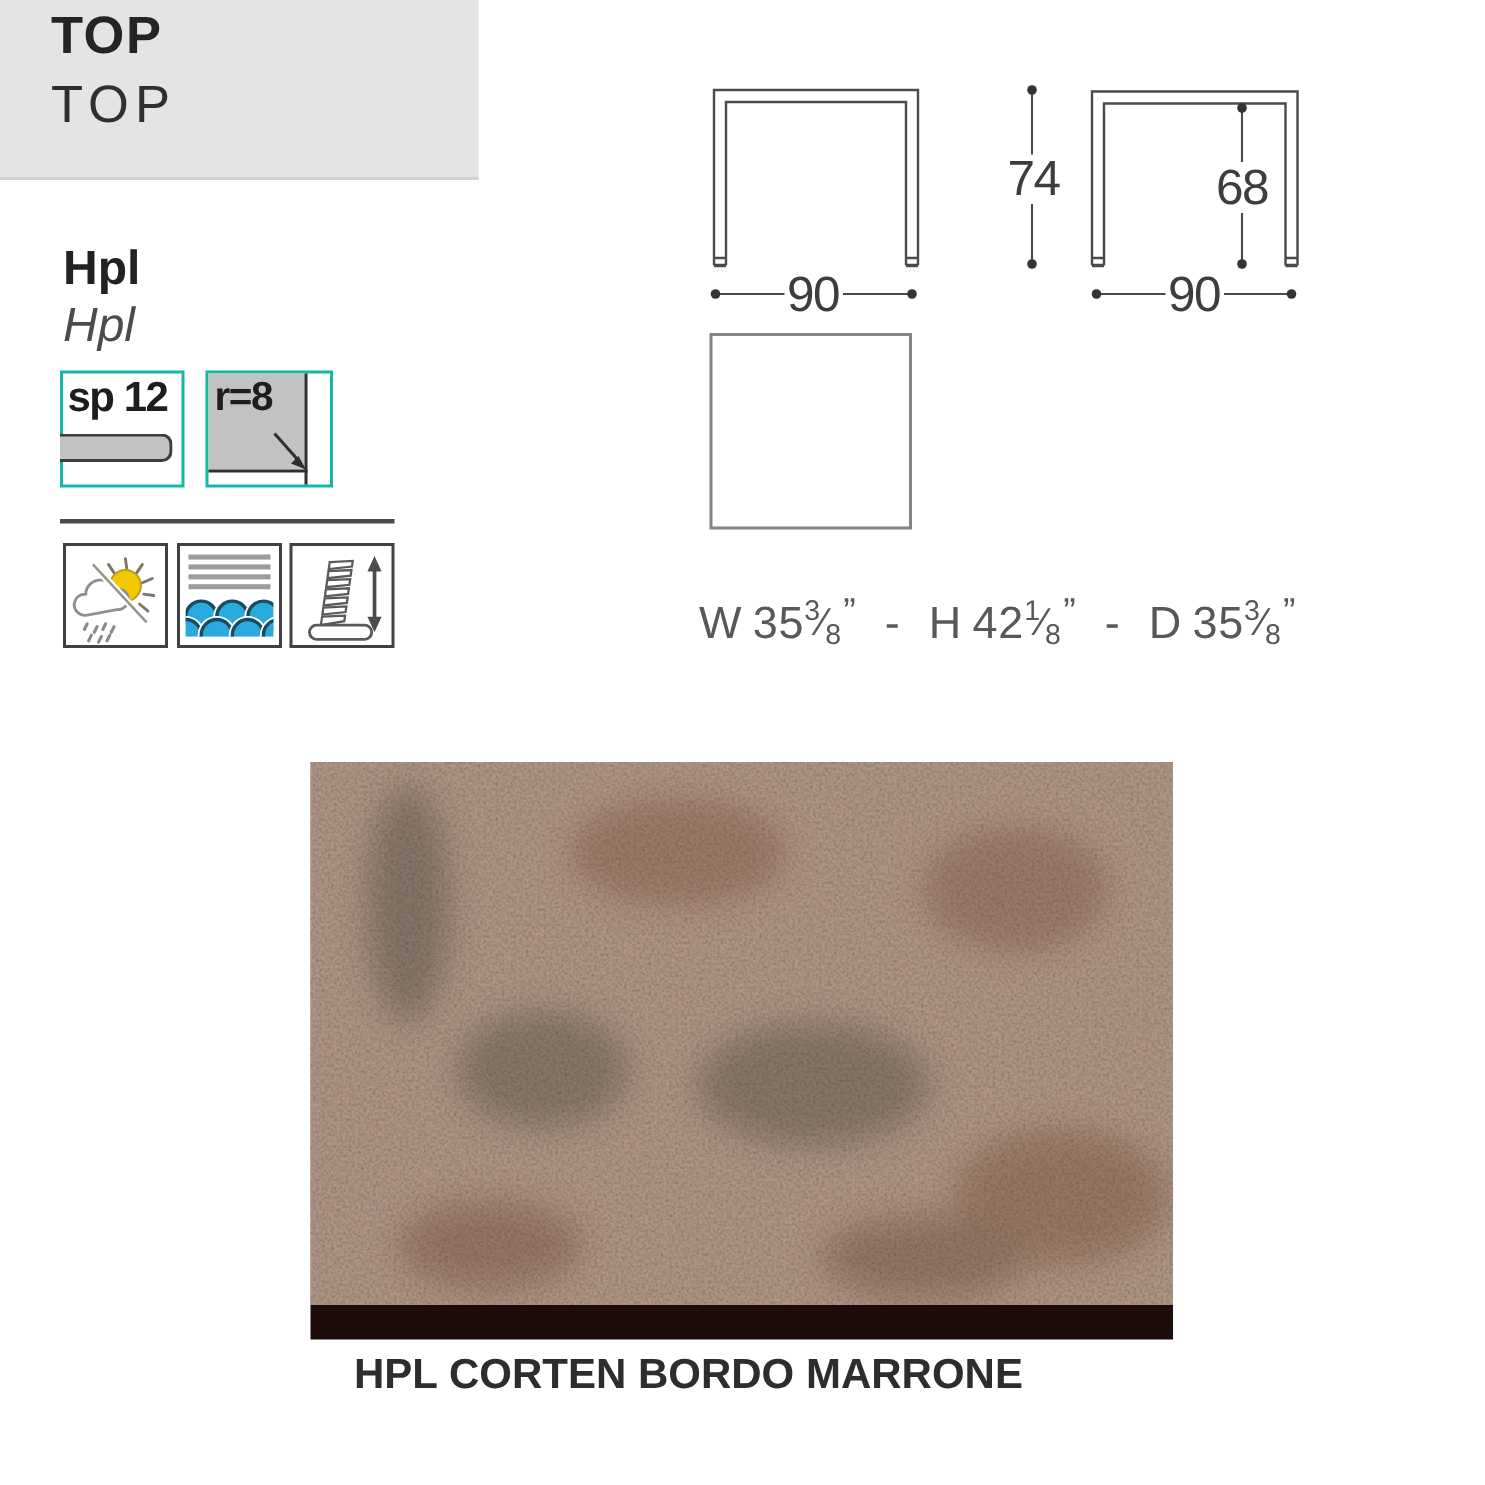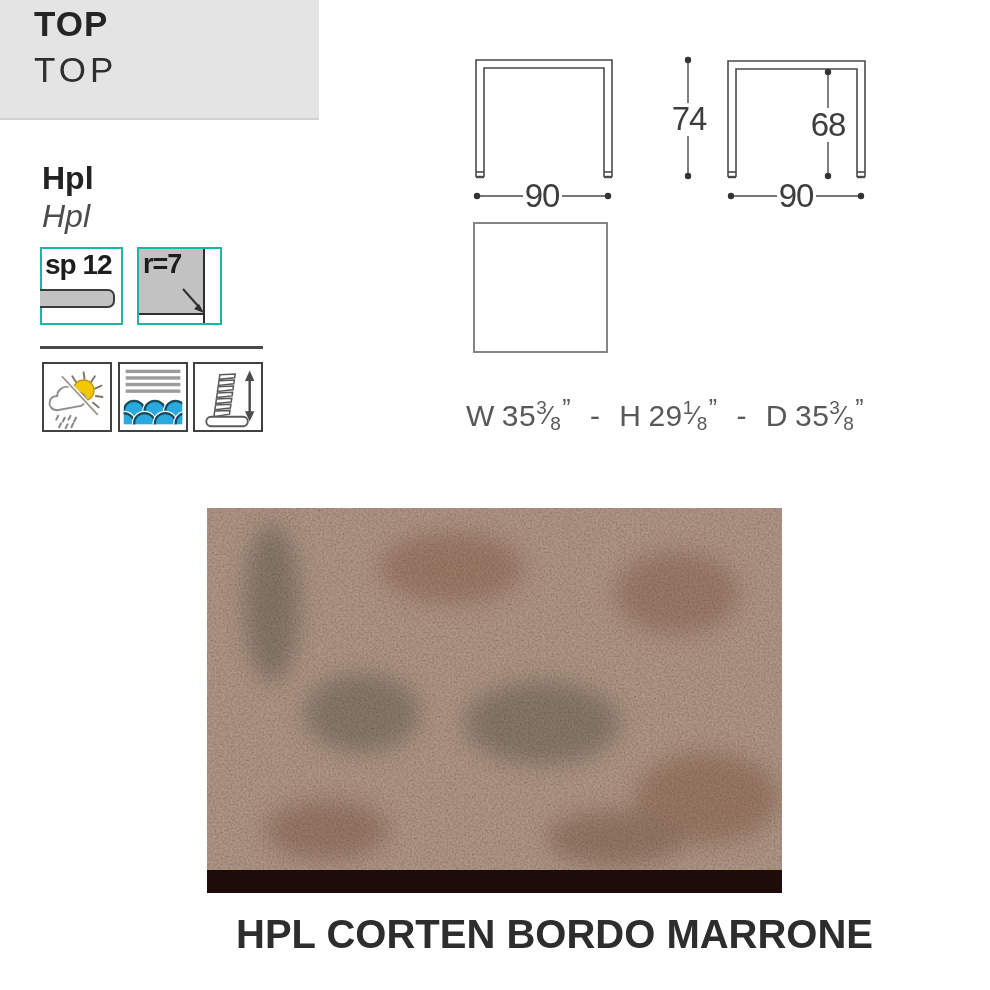--- a/index.html
+++ b/index.html
@@ -57,22 +57,22 @@
   .imperial .fr{display:inline-block;}
   .imperial .num{font-size:19px;vertical-align:12px;}
   .imperial .sl{font-size:26px;vertical-align:2px;margin:0 -1px;}
   .imperial .den{font-size:19px;vertical-align:-4px;}
   .imperial .inch{font-size:25px;vertical-align:9px;margin-left:1px;}
 
   
   .swatch{position:absolute;left:207px;top:508px;width:575px;height:385px;}
   .swatch .tex{position:absolute;left:0;top:0;width:575px;height:362px;}
   .swatch .edge{position:absolute;left:0;top:362px;width:575px;height:23px;background:#1d0c09;}
-  .caption{position:absolute;left:236px;top:900px;font-size:40px;font-weight:700;
-           color:#2d2d2d;letter-spacing:0px;margin-top:12px;}
+  .caption{position:absolute;left:236px;top:900px;font-size:28px;font-weight:700;
+           color:#2d2d2d;letter-spacing:0px;}
 </style>
 </head>
 <body>
 
 <div class="page">
 
   <div class="banner">
     <div class="t1">TOP</div>
     <div class="t2">TOP</div>
   </div>
@@ -86,21 +86,21 @@
   </div>
 
   <div class="spec-box box-r">
     <div class="gray"></div>
     <div class="vline"></div>
     <div class="hline"></div>
     <svg width="81" height="74" viewBox="0 0 81 74">
       <line x1="44" y1="40" x2="60" y2="58" stroke="#2e2e2e" stroke-width="2"></line>
       <path d="M65,64 L55,60 L60,55 Z" fill="#2e2e2e"></path>
     </svg>
-    <div class="lbl">r=7</div>
+    <div class="lbl">r=8</div>
   </div>
 
   <div class="divider"></div>
 
   <div class="icon-box icon-a">
     <svg width="66" height="66" viewBox="0 0 70 70">
       <g stroke="#7d7467" stroke-width="2" stroke-linecap="round">
         <line x1="42" y1="9" x2="43" y2="16"></line>
         <line x1="54" y1="13" x2="50" y2="19"></line>
         <line x1="61" y1="23" x2="54" y2="26"></line>
@@ -223,21 +223,21 @@
     <circle cx="17" cy="152" r="3.2" fill="#333"></circle>
     <circle cx="147" cy="152" r="3.2" fill="#333"></circle>
     <text class="dim-text" x="82" y="163" text-anchor="middle">90</text>
   </svg>
 
   <div class="square-top"></div>
 
   <div class="imperial">
     <span><span class="lab">W</span><span>35</span><span class="fr"><span class="num">3</span><span class="sl">⁄</span><span class="den">8</span></span><span class="inch">”</span></span>
     <span class="sep">-</span>
-    <span><span class="lab">H</span><span>29</span><span class="fr"><span class="num">1</span><span class="sl">⁄</span><span class="den">8</span></span><span class="inch">”</span></span>
+    <span><span class="lab">H</span><span>42</span><span class="fr"><span class="num">1</span><span class="sl">⁄</span><span class="den">8</span></span><span class="inch">”</span></span>
     <span class="sep">-</span>
     <span><span class="lab">D</span><span>35</span><span class="fr"><span class="num">3</span><span class="sl">⁄</span><span class="den">8</span></span><span class="inch">”</span></span>
   </div>
 
   <div class="swatch">
     <svg class="tex" width="575" height="362" viewBox="0 0 575 362" preserveAspectRatio="none">
       <defs>
         <filter id="rust" x="0" y="0" width="100%" height="100%">
           <feTurbulence type="fractalNoise" baseFrequency="0.5" numOctaves="5" seed="17" stitchTiles="stitch"></feTurbulence>
           <feColorMatrix type="saturate" values="0"></feColorMatrix>

